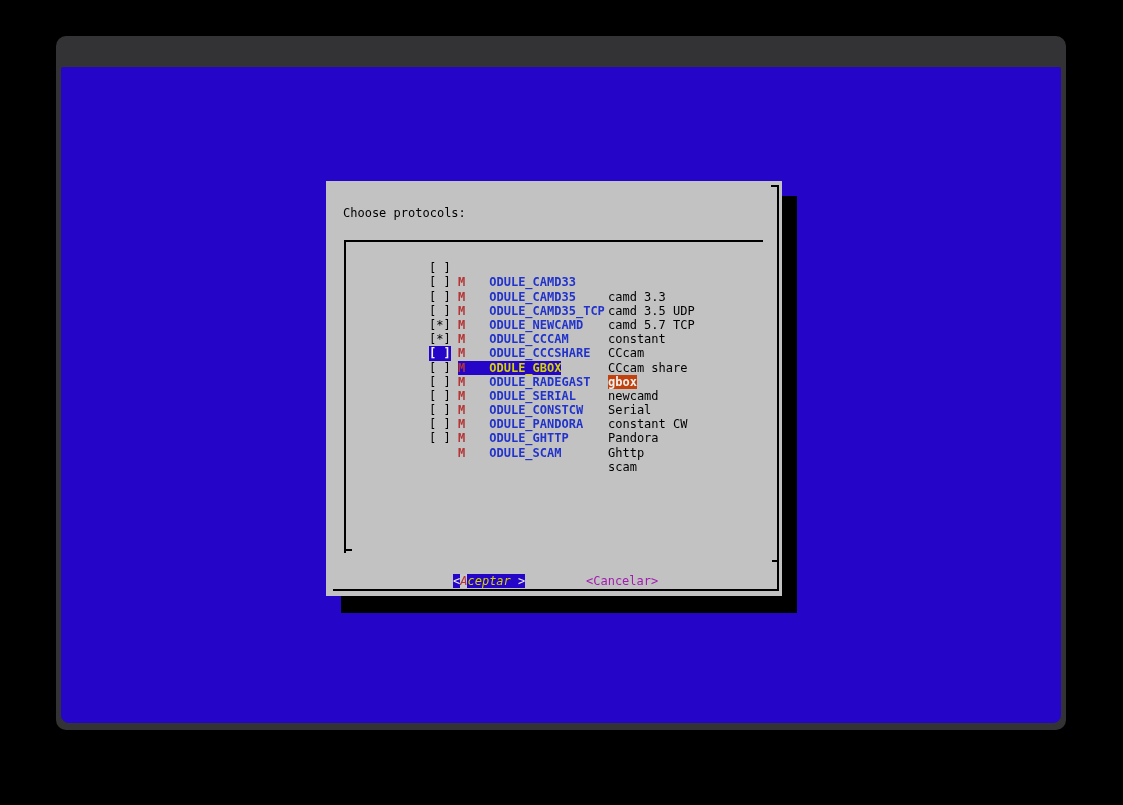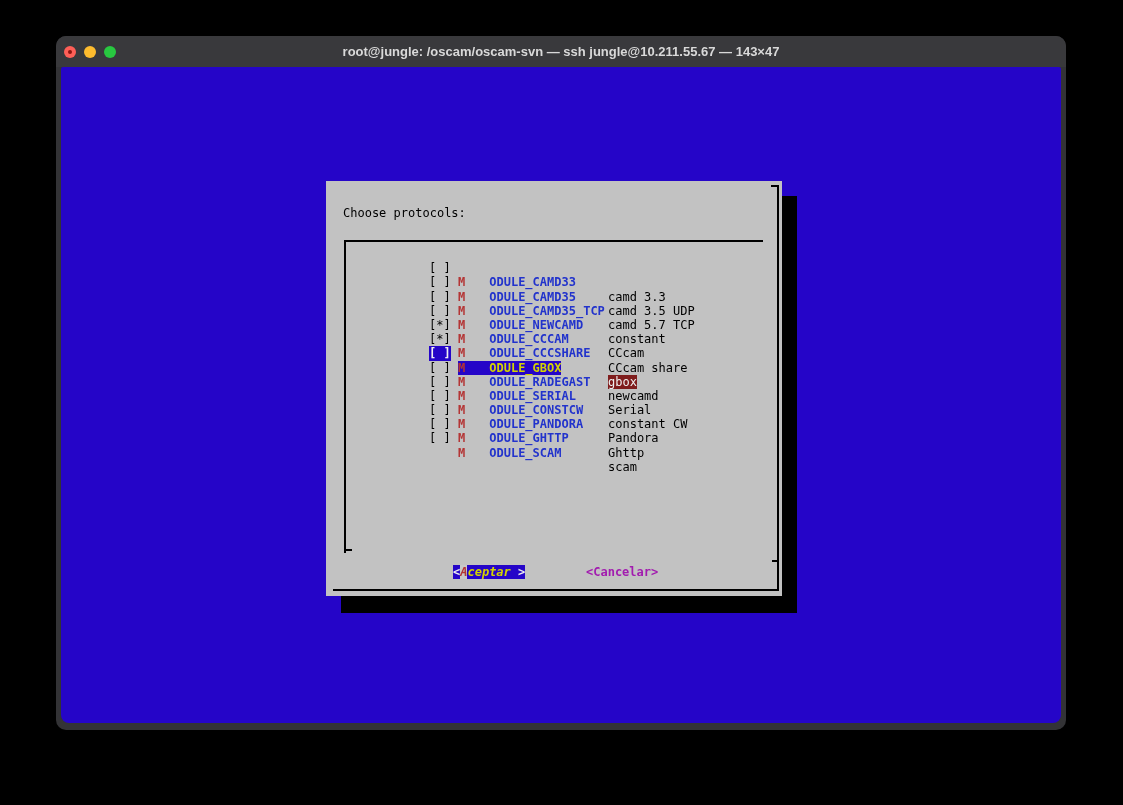--- a/index.html
+++ b/index.html
@@ -56,41 +56,33 @@
   .rows{position:absolute;left:103px;top:66px;width:340px;}
   .row{position:relative;height:14.2px;line-height:14.2px;white-space:pre;}
   .cb{position:absolute;left:0;color:#000;}
   .tag{position:absolute;left:29px;font-weight:bold;color:#2233cc;}
   .tag .hot{font-style:normal;color:#b43535;}
   .tag .rest{font-style:normal;margin-left:24px;}
   .desc{position:absolute;left:179px;color:#000;}
   .row.selected .cb{color:#f0f0f0;background:#2505c8;font-weight:bold;}
   .row.selected .tag{background:#2505c8;}
   .row.selected .tag .rest{color:#d4d400;}
-  .row.selected .desc{color:#f0f0f0;background:#7f1d1d;font-weight:normal;}
+  .row.selected .desc{color:#f0f0f0;background:#c2410c;font-weight:bold;}
   
-  .btn{position:absolute;top:384px;line-height:15px;font-weight:bold;white-space:pre;cursor:default;}
+  .btn{position:absolute;top:393px;line-height:15px;font-weight:normal;white-space:pre;cursor:default;}
   .btn-ok{left:127px;}
   .btn-ok .pre,.btn-ok .post{color:#f0f0f0;background:#2505c8;}
   .btn-ok .hot{color:#b43535;background:#c8c8c8;}
   .btn-ok .lbl{color:#d4d400;background:#2505c8;}
   .btn-cancel{left:260px;color:#a21caf;}
 </style>
 </head>
 <body>
 
 <div class="window">
-  <div class="titlebar">
-    <div class="win-title">root@jungle: /oscam/oscam-svn — ssh jungle@10.211.55.67 — 143×47</div>
-    <div class="lights">
-      <span class="light red"></span>
-      <span class="light yellow"></span>
-      <span class="light green"></span>
-    </div>
-  </div>
 
   <div class="screen"></div>
 
   <div class="dlg-shadow"></div>
 
   <div class="dialog">
     <div class="edge-v"></div>
     <div class="edge-hook"></div>
     <div class="edge-h"></div>
     <div class="edge-tick"></div>

